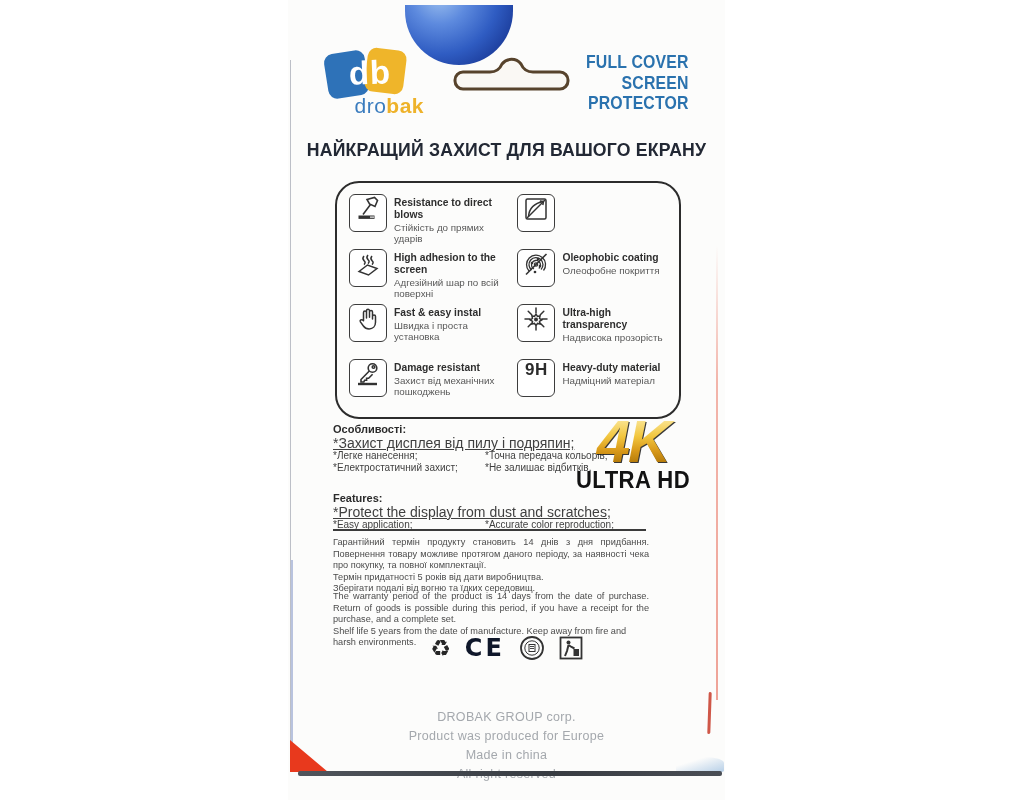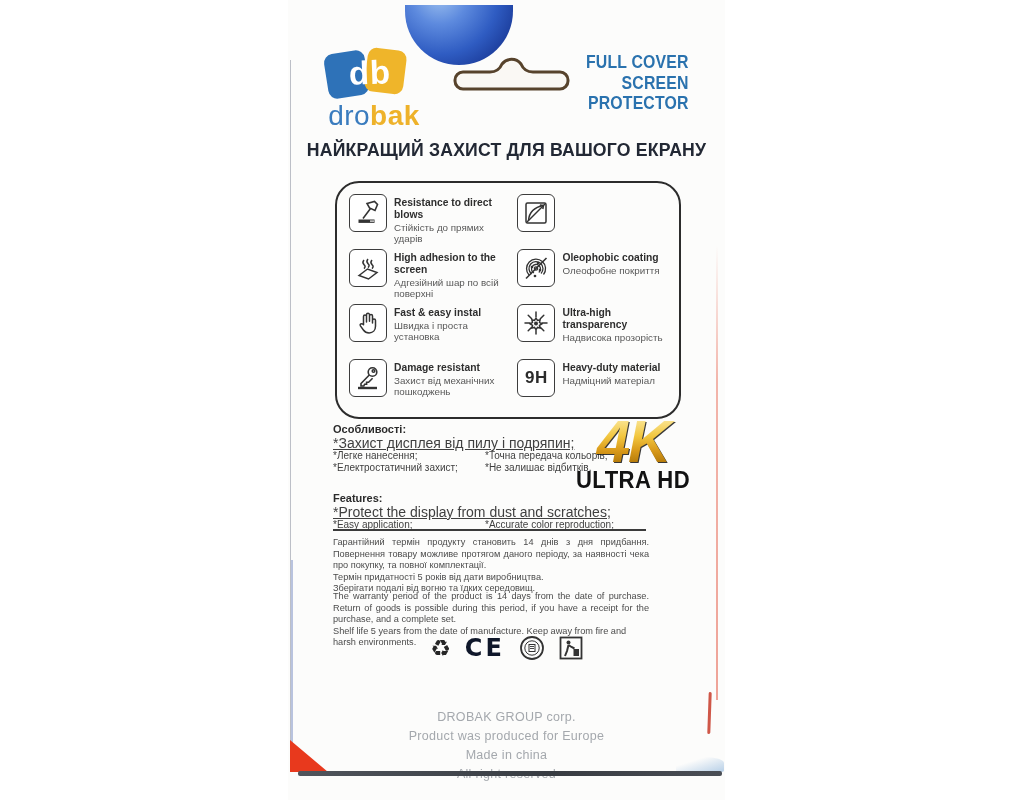--- a/index.html
+++ b/index.html
@@ -20,40 +20,40 @@
   
   .sphere{position:absolute;left:117px;top:5px;width:108px;height:60px;border-radius:0 0 56px 56px;
     background:radial-gradient(circle at 32% -15%,#9cc0ef 0%,#5d8ade 28%,#2f5cc2 58%,#16338f 88%,#122a7a 100%);}
   
   .logo{position:absolute;left:36px;top:42px;width:100px;height:84px;}
   .sq{position:absolute;border-radius:9px;}
   .sq-blue{left:2px;top:10px;width:41px;height:45px;background:#2e72b8;transform:rotate(-9deg);}
   .sq-yellow{left:42px;top:7px;width:39px;height:44px;background:#efb52a;transform:rotate(7deg);}
   .monogram{position:absolute;left:10px;top:12px;width:72px;text-align:center;color:#fff;
     font-size:33px;font-weight:bold;letter-spacing:1px;transform:rotate(-2deg);}
-  .logo-word{position:absolute;left:0;top:58px;width:100px;text-align:center;font-size:28px;letter-spacing:.5px;}
+  .logo-word{position:absolute;left:0;top:52px;width:100px;text-align:right;font-size:21px;letter-spacing:.5px;}
   .logo-dro{color:#3a7cbe;}
   .logo-bak{color:#eeb22a;font-weight:bold;}
   
   .euroslot{position:absolute;left:153px;top:56px;width:140px;height:42px;}
   
   .ptype{position:absolute;right:36px;top:52px;text-align:right;color:#2a72ae;font-weight:bold;
     font-size:18px;line-height:20.5px;transform:scaleX(.88);transform-origin:right;letter-spacing:.2px;}
   
   .headline{position:absolute;left:0;top:139px;width:437px;text-align:center;color:#222834;
     font-weight:bold;font-size:19px;transform:scaleX(.93);letter-spacing:.2px;}
   
   .fbox{position:absolute;left:47px;top:181px;width:346px;height:238px;border:2.5px solid #2c2c2c;
     border-radius:24px;box-sizing:border-box;padding:11px 6px 6px 12px;display:flex;}
   .fcol{display:flex;flex-direction:column;justify-content:space-between;}
   .fcol-l{width:52%;}
   .fcol-r{width:48%;}
   .fitem{display:flex;align-items:flex-start;gap:7px;min-height:52px;}
   .ficon{flex:none;width:38px;height:38px;border:1.6px solid #3c3c3c;border-radius:6px;box-sizing:border-box;
-    display:flex;align-items:center;justify-content:center;background:#fff;}
+    display:flex;justify-content:center;background:#fff;}
   .ftext{padding-top:3px;}
   .fen{font-size:10.3px;font-weight:bold;color:#2e2e2e;line-height:12px;}
   .fuk{font-size:9.8px;color:#585858;line-height:11px;margin-top:1px;max-width:118px;}
   .nine-h{font-size:17px;font-weight:bold;color:#2c2c2c;letter-spacing:.5px;}
   
   .blist{position:absolute;left:45px;width:310px;color:#3f3f3f;}
   .blist-uk{top:423px;}
   .blist-en{top:492px;}
   .btitle{font-size:11px;font-weight:bold;color:#2b2b2b;line-height:13px;margin-bottom:1px;}
   .bline{font-size:14px;line-height:12.5px;text-decoration:underline;}

